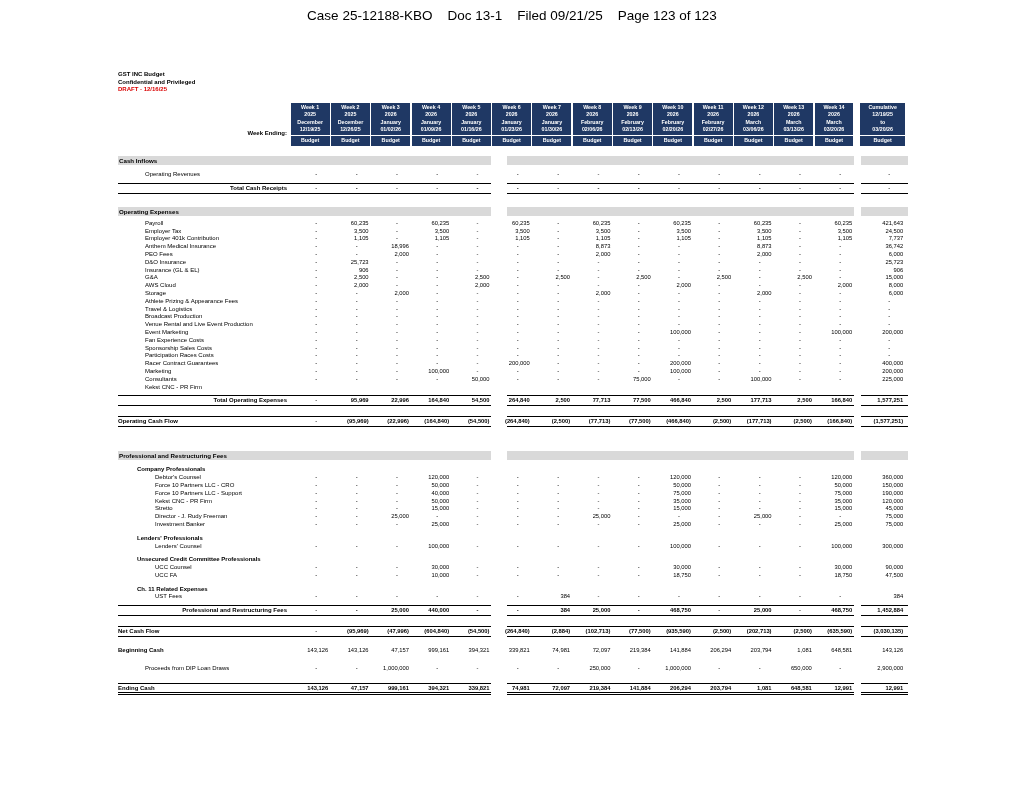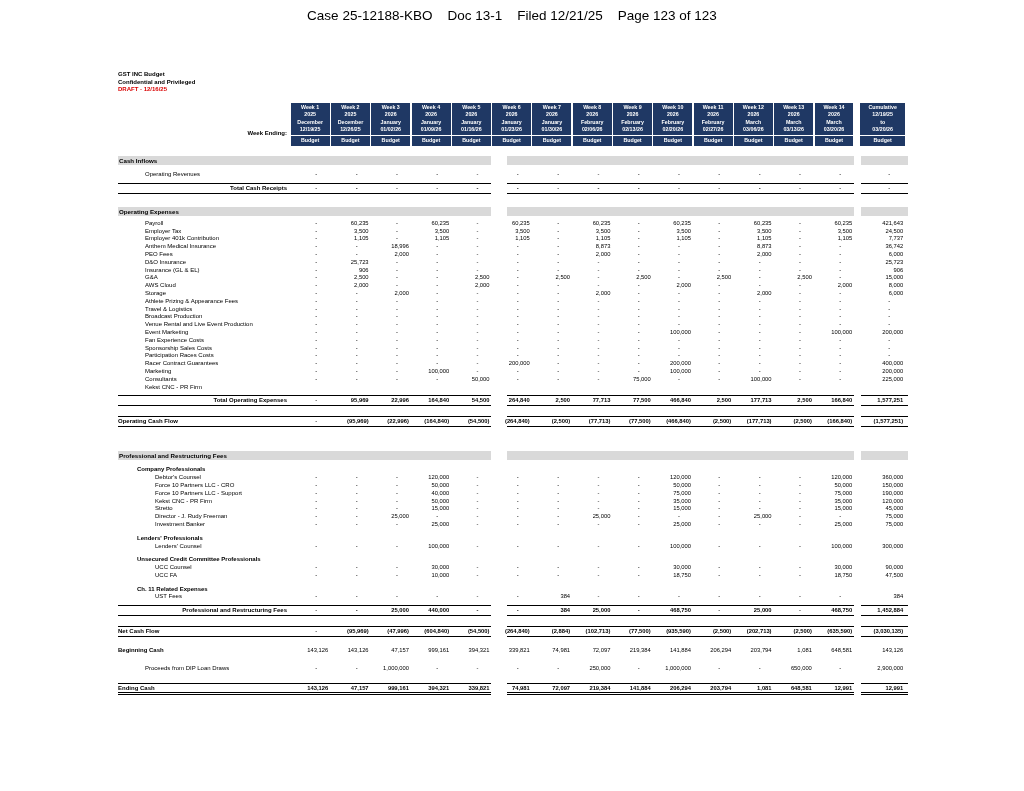--- a/index.html
+++ b/index.html
@@ -52,21 +52,21 @@
   .r-gap-xs{height:4px;}
   .r-gap-sm{height:6px;}
   .r-gap-md{height:10px;}
   .r-gap-lg{height:13px;}
   .r-gap-xl{height:24px;}
 </style>
 </head>
 <body>
 
 <div class="page">
-  <div class="doc-header">Case 25-12188-KBO    Doc 13-1    Filed 12/21/25    Page 123 of 123</div>
+  <div class="doc-header">Case 25-12188-KBO    Doc 13-1    Filed 09/21/25    Page 123 of 123</div>
 
   <div class="title-block">
     <div>GST INC Budget</div>
     <div>Confidential and Privileged</div>
     <div class="red">DRAFT - 12/16/25</div>
   </div>
 
   <div class="sheet">
     <div class="colhead">
       <div class="we-lab">Week Ending:</div>

